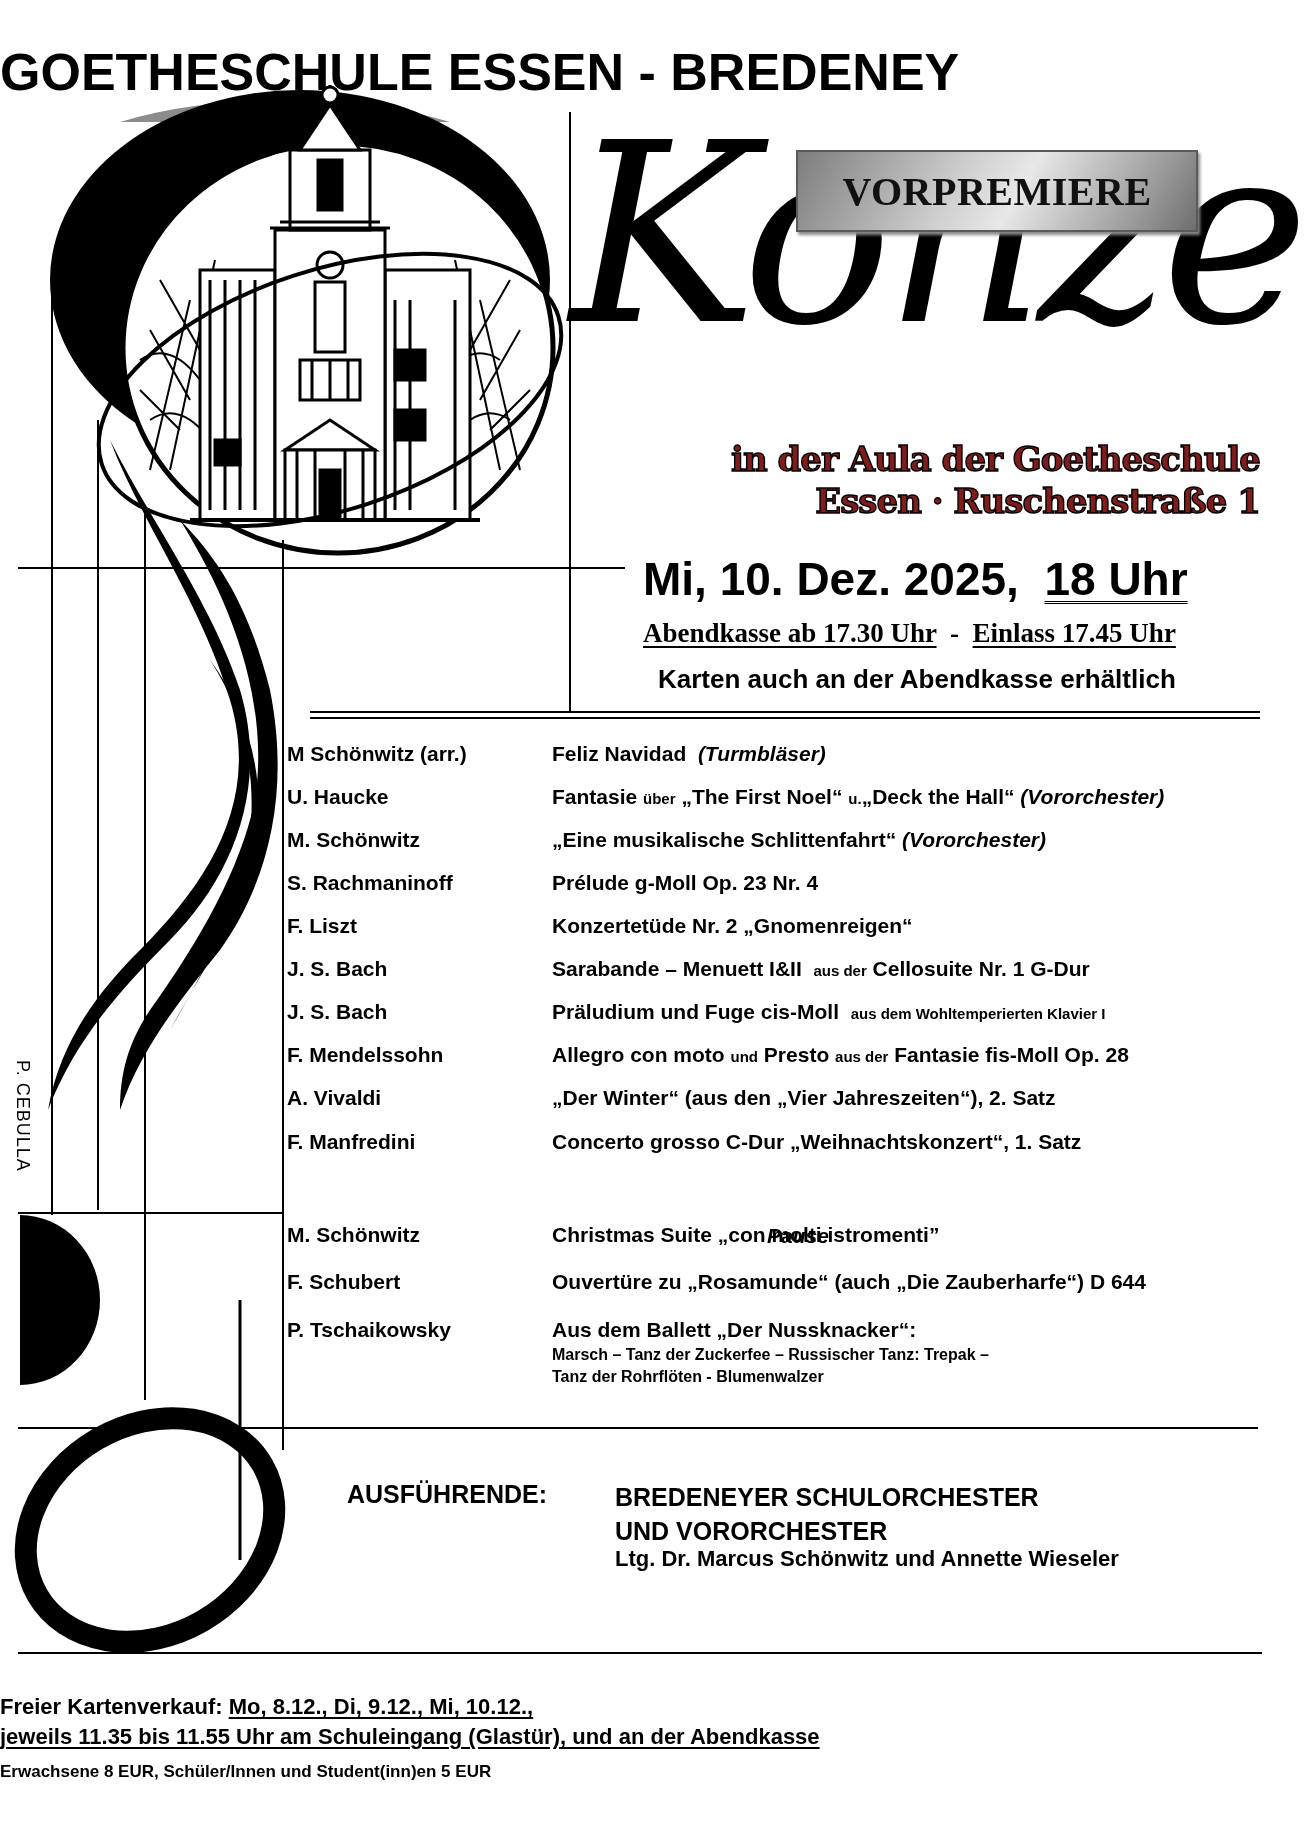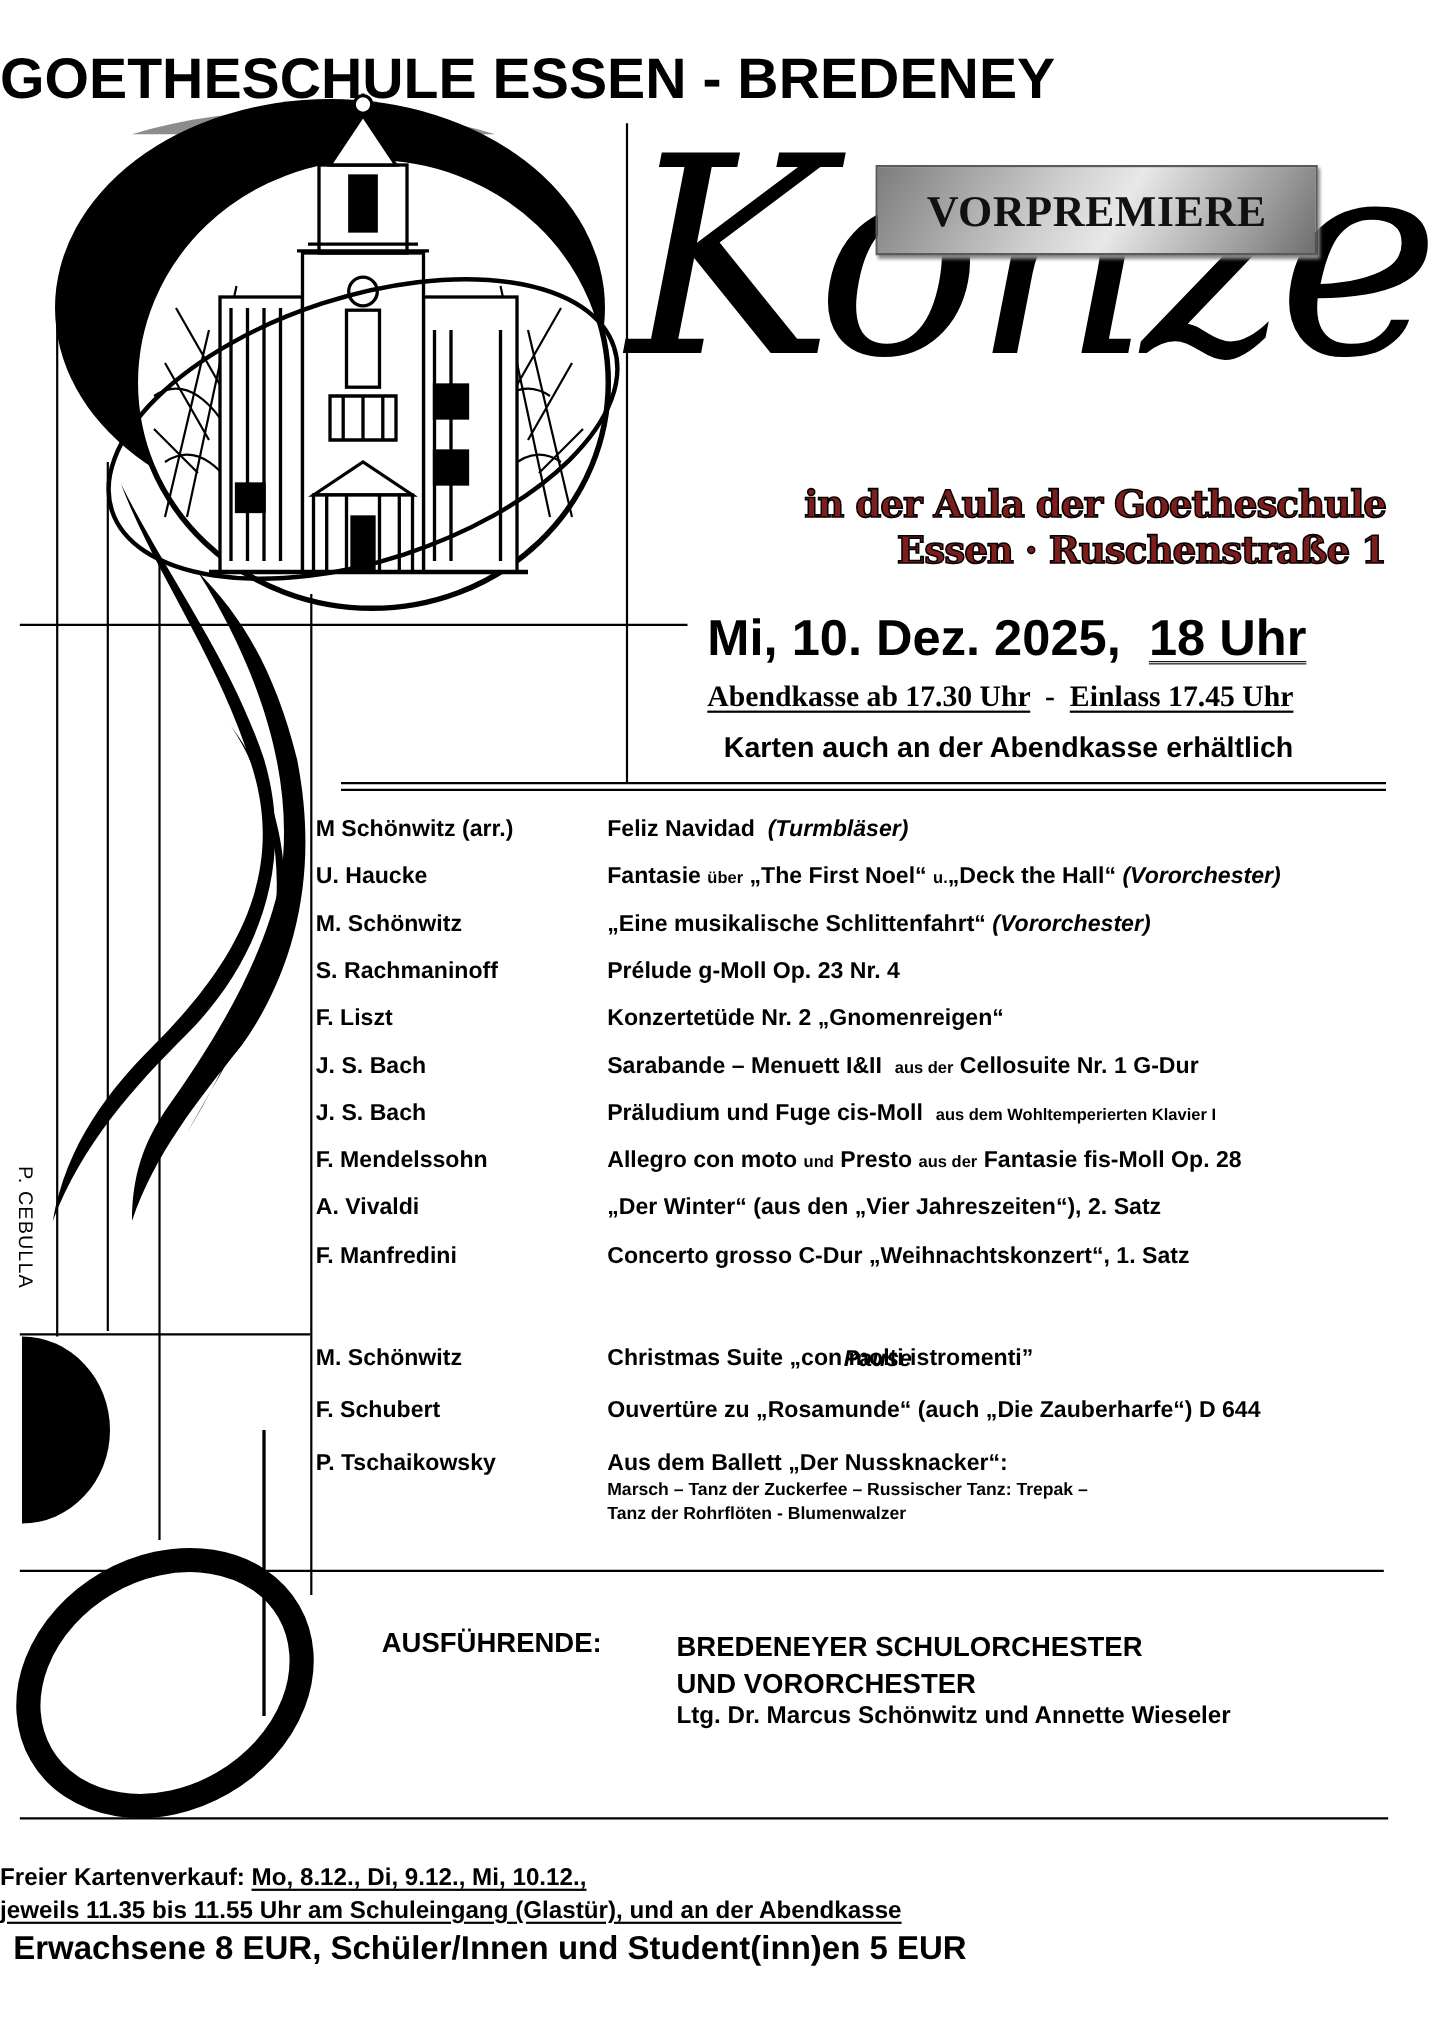--- a/index.html
+++ b/index.html
@@ -26,21 +26,21 @@
   .pause span { position: relative; left: 6px; }
   .detail { position: absolute; left: 265px; font-size: 16px; font-weight: bold; line-height: 22px; }
   .perf { left: 347px; top: 1480px; z-index: 3; font-weight: bold; }
   .perf .lbl { position: absolute; left: 0; top: 0; font-size: 25px; white-space: nowrap; }
   .perf .ens { position: absolute; left: 268px; top: 0; font-size: 25px; line-height: 34px; white-space: nowrap; }
   .perf .ltg { position: absolute; left: 268px; top: 66px; font-size: 22px; white-space: nowrap; }
   .sales { left: 0; top: 1692px; width: 1306px; text-align: left; z-index: 3; }
   .sales .l1 { font-size: 22px; font-weight: bold; line-height: 30px; }
   .sales .l1 u, .sales .l2 { text-decoration: underline; text-underline-offset: 3px; }
   .sales .l2 { font-size: 22px; font-weight: bold; line-height: 30px; }
-  .sales .l3 { font-size: 30px; font-weight: bold; line-height: 40px; padding-left: 12px; }
+  .sales .l3 { font-size: 17px; font-weight: bold; line-height: 40px; }
   .credit { left: 12px; top: 1060px; writing-mode: vertical-rl; font-size: 18px; letter-spacing: 1px; z-index: 3; }
 </style>
 </head>
 <body>
 
 <svg class="abs art" viewBox="0 0 1306 1847" width="1306" height="1847">
 
   <path d="M120 122 A 240 80 0 0 1 450 122 Z" fill="#8c8c8c"></path>
 
   <ellipse cx="300" cy="280" rx="250" ry="190" fill="#000"></ellipse>

